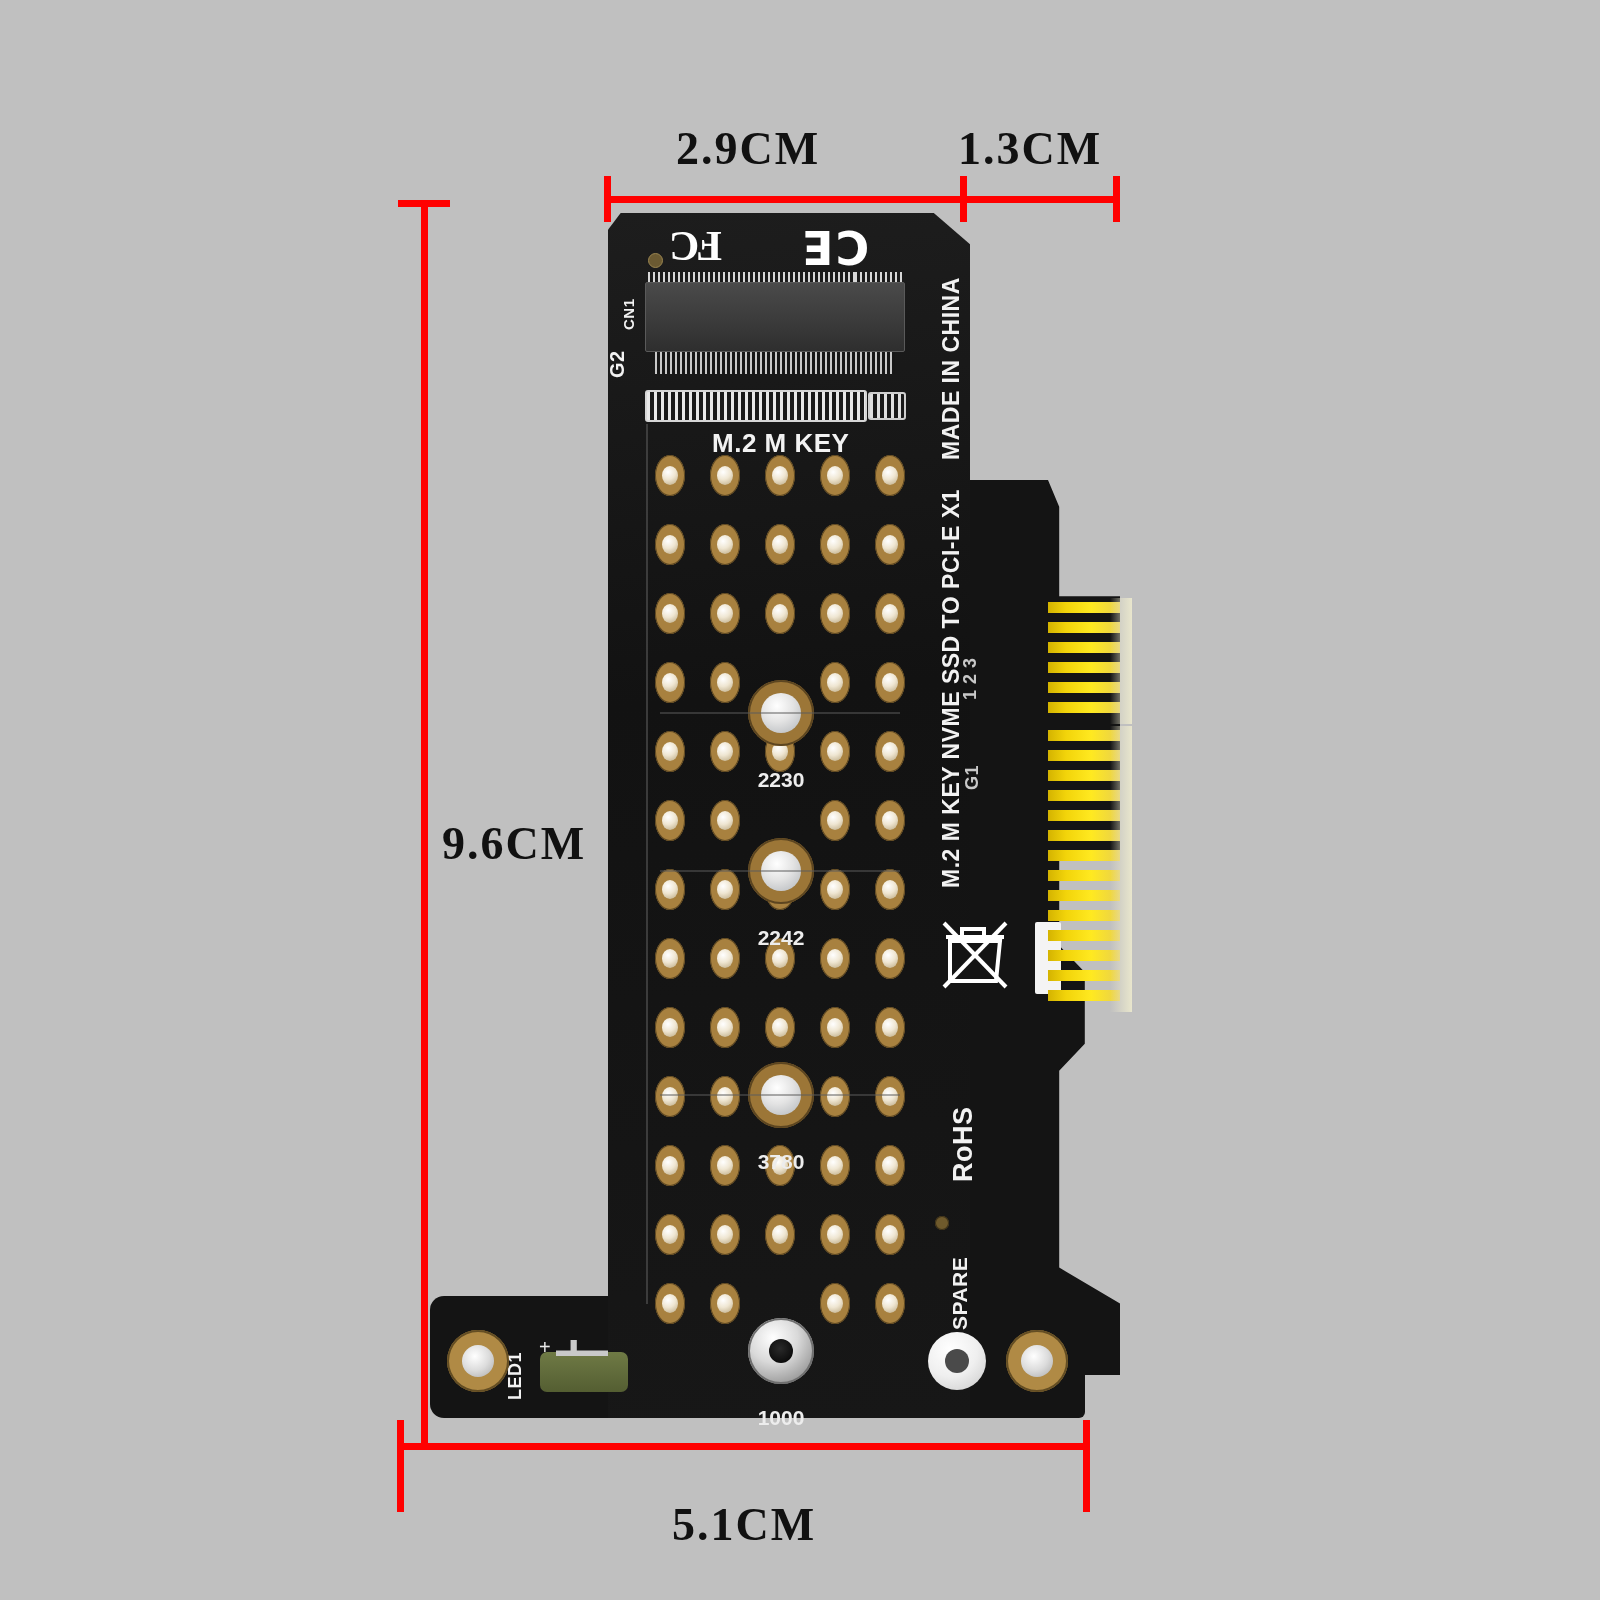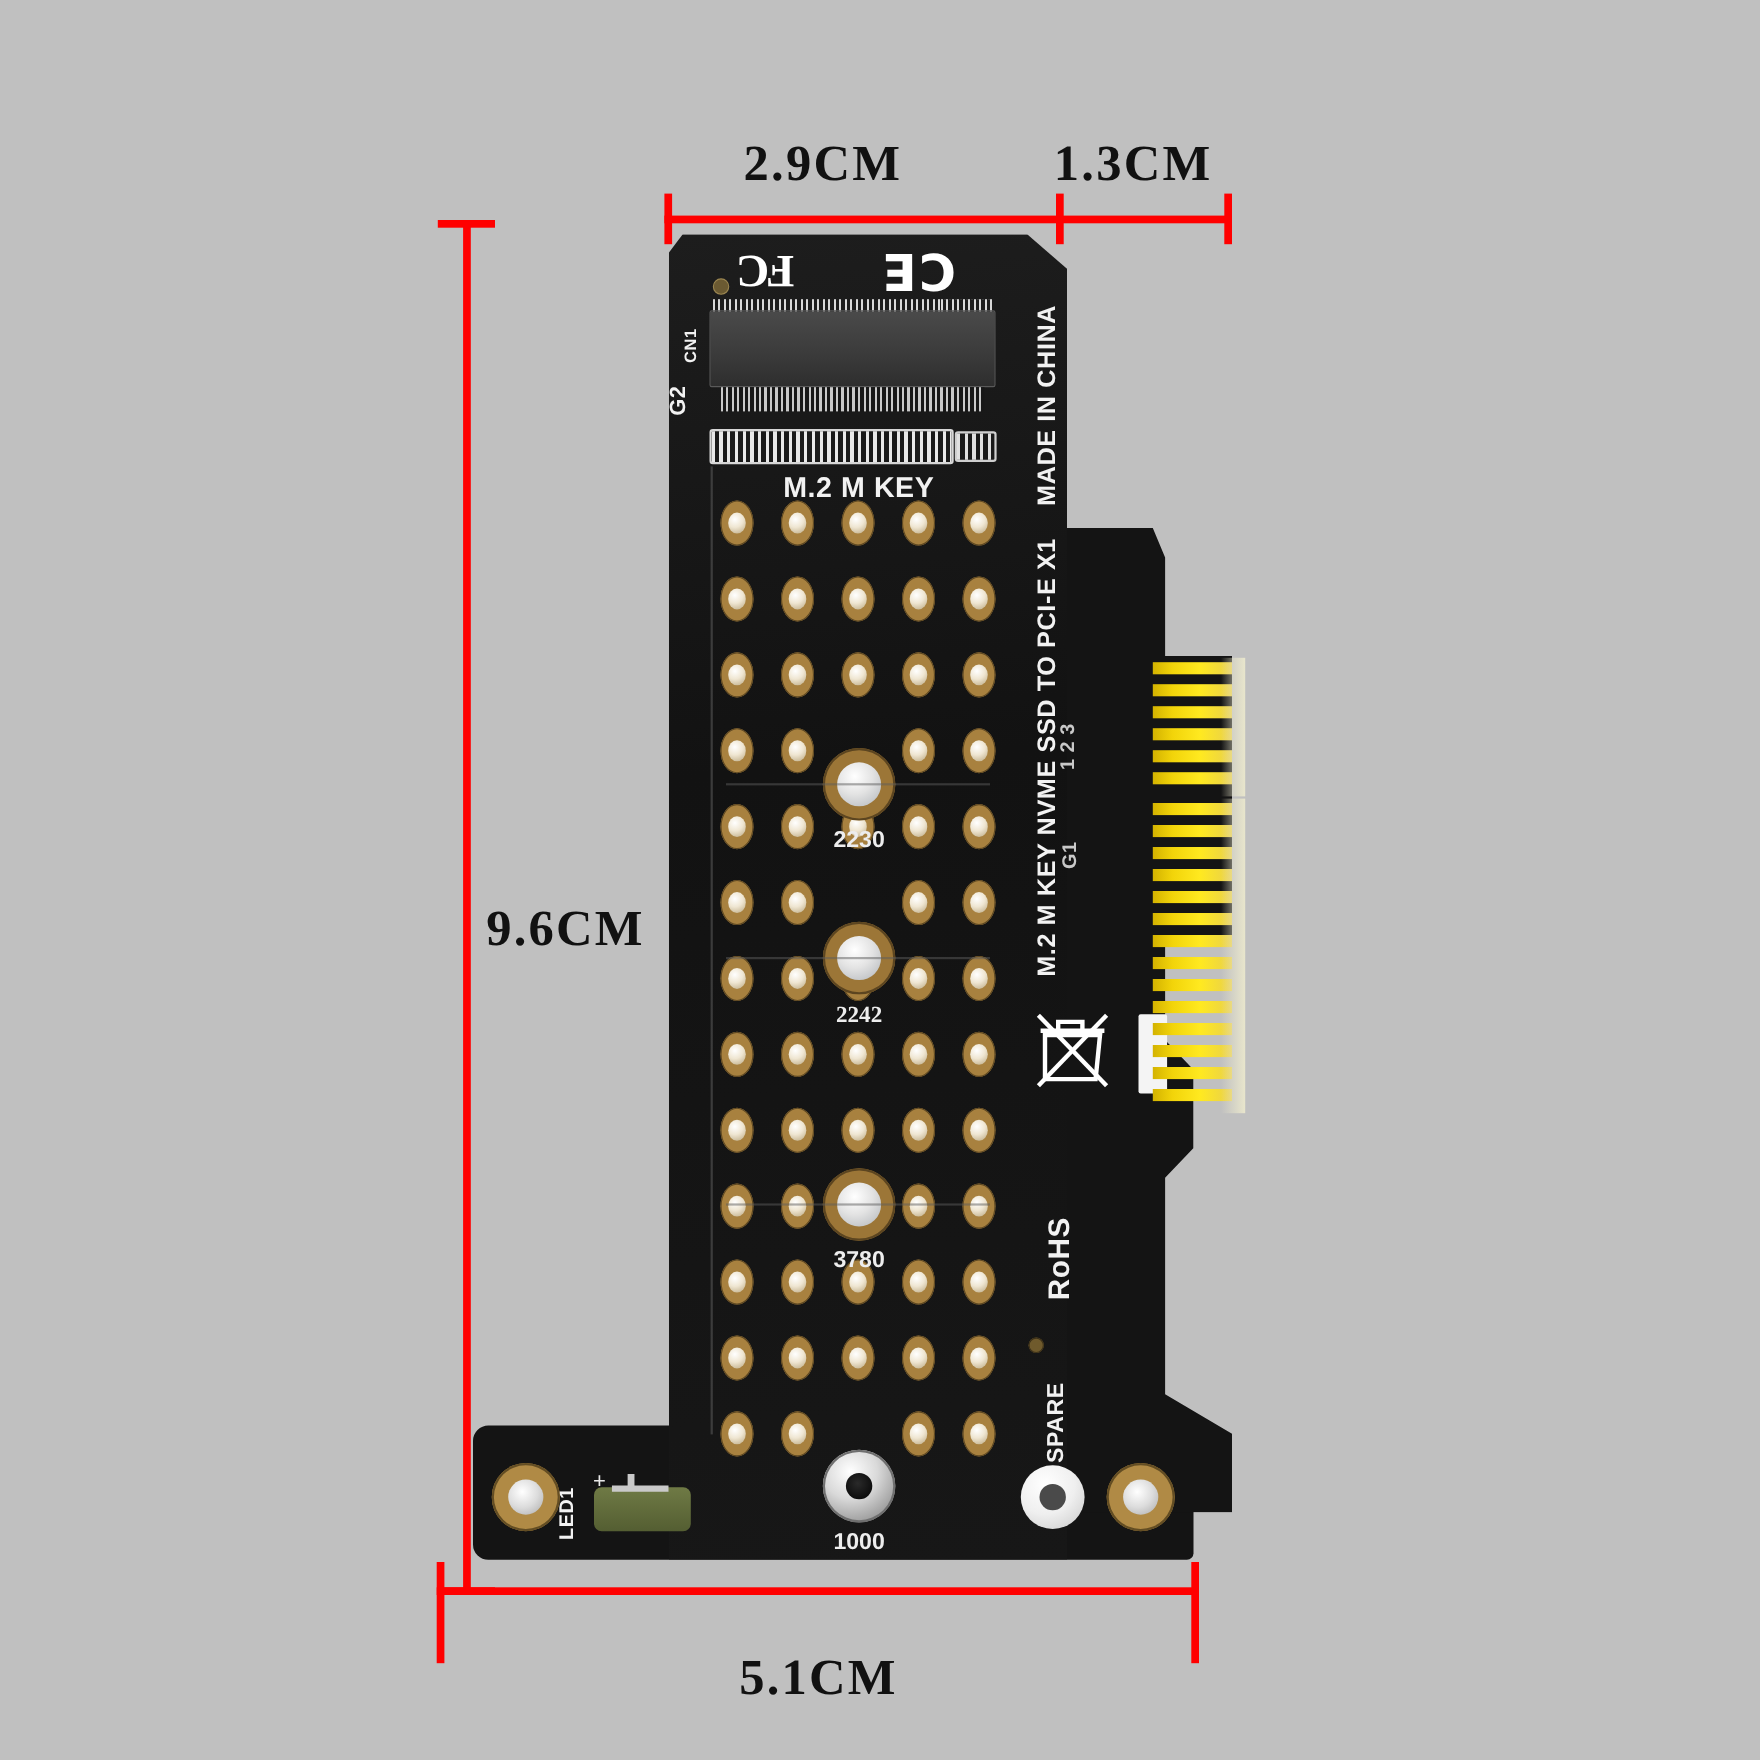--- a/index.html
+++ b/index.html
@@ -246,20 +246,21 @@
   }
 
   .hole-label {
     position: absolute;
     color: #ededed;
     font-family: "Liberation Sans", sans-serif;
     font-weight: bold;
     font-size: 21px;
     text-align: center;
     width: 100px;
+    margin-top: 16px;
   }
 
   
   .mark {
     position: absolute;
     color: #ffffff;
     font-family: "Liberation Serif", serif;
     font-weight: bold;
     transform: rotate(180deg);
   }
@@ -565,21 +566,21 @@
         <div class="padg" style="left: 820px; top: 1283px;"></div>
         <div class="padg" style="left: 875px; top: 1283px;"></div>
       </div>
 
     <div class="trace" style="left:646px;top:424px;width:2px;height:880px;"></div>
 
     <div class="mhole" style="left:748px;top:680px;"></div>
     <div class="hole-label" style="left:731px;top:752px;">2230</div>
 
     <div class="mhole" style="left:748px;top:838px;"></div>
-    <div class="hole-label" style="left:731px;top:910px;font-family:Liberation Serif, serif;">2242</div>
+    <div class="hole-label" style="left:731px;top:910px;">2242</div>
 
     <div class="mhole" style="left:748px;top:1062px;"></div>
     <div class="hole-label" style="left:731px;top:1134px;">3780</div>
 
     <div class="standoff" style="left:748px;top:1318px;"></div>
     <div class="hole-label" style="left:731px;top:1390px;">1000</div>
 
     <div class="trace" style="left:660px;top:712px;width:240px;height:2px;opacity:.5;"></div>
     <div class="trace" style="left:660px;top:870px;width:240px;height:2px;opacity:.5;"></div>
     <div class="trace" style="left:660px;top:1094px;width:240px;height:2px;opacity:.5;"></div>

